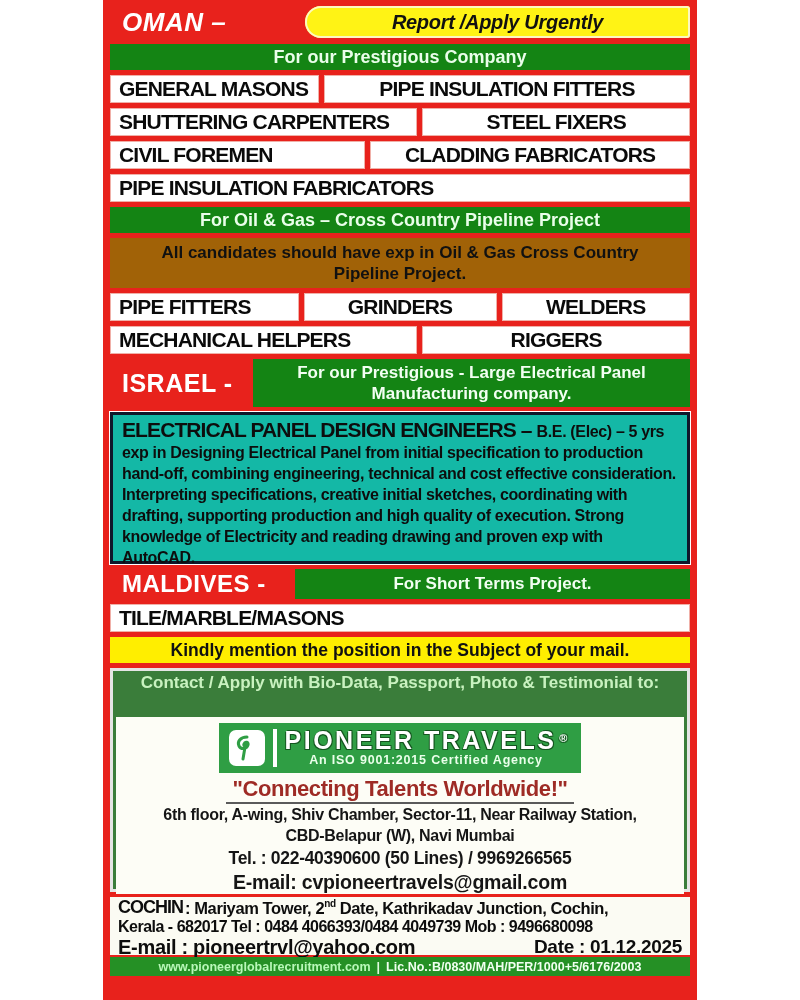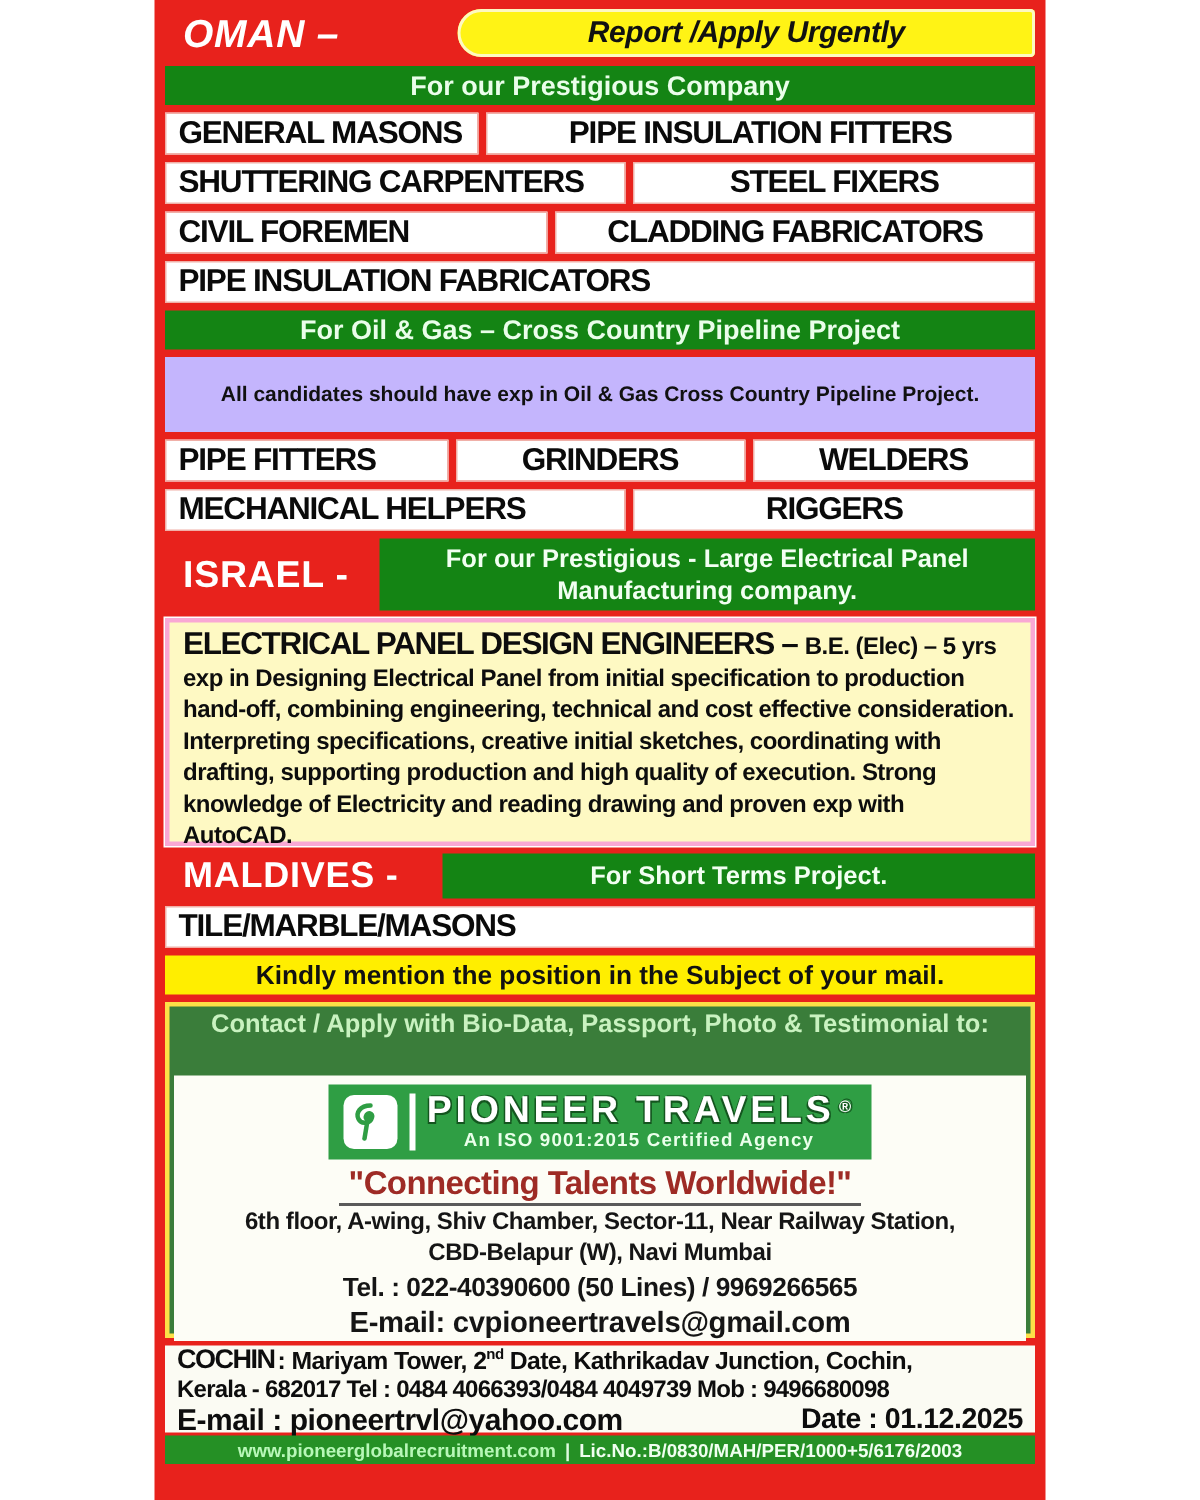--- a/index.html
+++ b/index.html
@@ -35,21 +35,21 @@
   .job {
     background:#ffffff; color:#0a0a0a; display:flex; align-items:center;
     font-weight:bold; font-size:21px; letter-spacing:-0.8px;
     padding:0 9px; height:28px; box-shadow:0 0 0 1px #f0b0a8 inset;
     white-space:nowrap; overflow:hidden;
   }
   .job.center { justify-content:center; }
   .job .sub-note { font-size:17px; font-weight:bold; letter-spacing:-0.2px; margin-left:6px; }
 
   .note-box {
-    background:#c4b5fd; color:#111; font-weight:bold; font-size:14px;
+    background:#a16207; color:#111; font-weight:bold; font-size:17px;
     display:flex; align-items:center; justify-content:center; text-align:center;
     padding:3px 26px; line-height:1.25; height:50px;
   }
   .note-bar {
     background:#ffee00; color:#111; font-weight:bold; font-size:17.5px;
     display:flex; align-items:center; justify-content:center; text-align:center; height:26px;
   }
 
   .country-row { align-items:stretch; }
   .country-row .country-label { display:flex; align-items:center; }
@@ -57,29 +57,29 @@
   .israel-row .country-label { width:138px; font-size:25px; }
   .country-green {
     flex:1; background:#148414; color:#f2fff2; font-weight:bold; font-size:17px;
     display:flex; align-items:center; justify-content:center; text-align:center; line-height:1.25;
     padding:2px 8px;
   }
   .maldives-row { height:30px; }
   .maldives-row .country-label { width:180px; font-size:24px; }
 
   .para-box {
-    background:#fef9c3; border:3px solid #f9a8d4; outline:1px solid #ffffff;
+    background:#14b8a6; border:3px solid #0f172a; outline:1px solid #ffffff;
     padding:4px 9px 2px 9px; height:152px; color:#0d0d0d;
     font-size:16px; font-weight:bold; line-height:21px; letter-spacing:-0.35px;
     text-align:left;
   }
   .para-head { font-size:21px; letter-spacing:-0.9px; }
 
   .contact {
-    height:224px; background:#3a7d3a; border:3px solid #fde047;
+    height:224px; background:#3a7d3a; border:3px solid #e5e5e5;
     display:flex; flex-direction:column; padding:2px 3px 3px 3px;gap:24px;
   }
   .contact-header {
     color:#c9f2c0; font-weight:bold; font-size:17px; text-align:center;
     height:26px; display:flex; align-items:center; justify-content:center;
   }
   .contact-body {
     flex:1; background:#fdfdf6; display:flex; flex-direction:column; align-items:center;
     padding-top:4px;
   }

